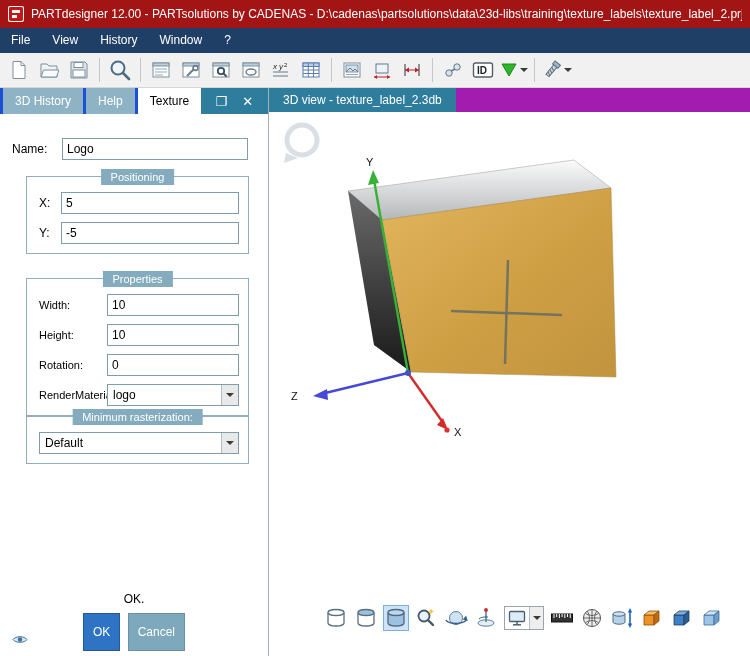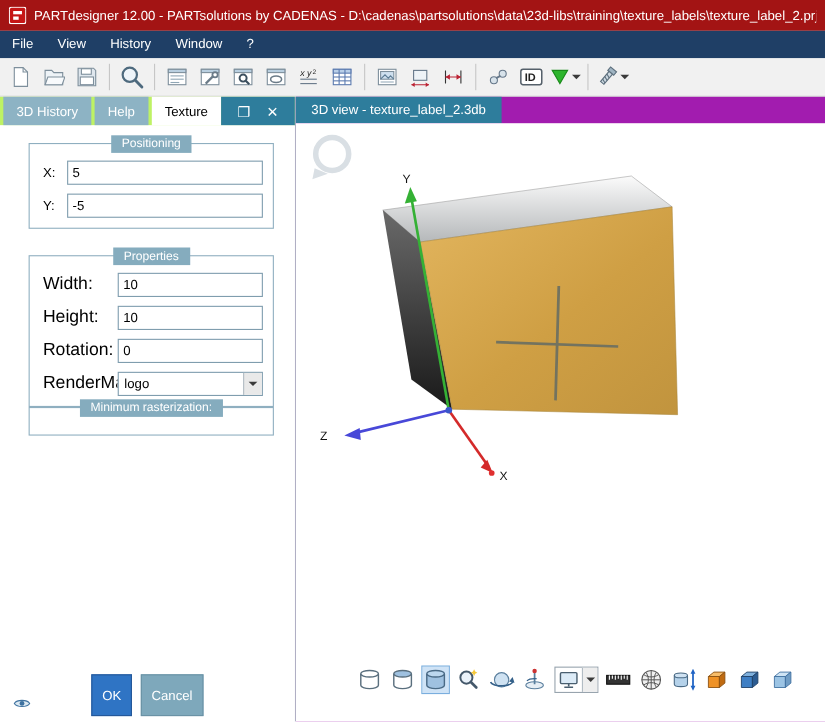--- a/index.html
+++ b/index.html
@@ -19,41 +19,41 @@
   .tbtn { min-width: 28px; height: 28px; display: flex; align-items: center; justify-content: center; border-radius: 3px; cursor: pointer; }
   .tsep { width: 1px; height: 24px; background: #c6c6c6; margin: 0 4px; flex: 0 0 1px; }
   .arr { width: 0; height: 0; border: 4px solid transparent; border-top-color: #3a3a3a; margin-top: 4px; margin-left: 1px; }
 
   
   .main { display: flex; height: 568px; }
   .left-panel { width: 269px; border-right: 1px solid #9fb0ba; position: relative; background: #fff; flex: 0 0 269px; }
   .right-panel { flex: 1; position: relative; background: #a21caf; }
 
   
-  .tabrow { height: 26px; background: #bef264; display: flex; align-items: stretch; }
+  .tabrow { height: 26px; background: #1d4ed8; display: flex; align-items: stretch; }
   .tab { line-height: 26px; padding: 0 12px; color: #fff; background: #8db3c4; margin-left: 3px; cursor: pointer; white-space: nowrap; }
   .tab.active { background: #fff; color: #000; }
   .tab-controls { margin-left: auto; width: 70px; background: #2e7d9c; color: #fff; display: flex; align-items: center; justify-content: space-evenly; }
   .tab-controls span { cursor: pointer; font-size: 13px; line-height: 1; }
 
   .panel-body { position: absolute; top: 26px; left: 0; right: 0; bottom: 0; background: #fff; }
 
   .name-row { display: flex; align-items: center; margin: 24px 20px 0 12px; gap: 6px; }
   .name-row label { flex: 0 0 44px; }
   input.txt { height: 22px; border: 1px solid #7f9dae; padding: 0 4px; font: 12px "Liberation Sans", sans-serif; background: #fff; width: 100%; min-width: 0; }
   input.txt.disabled { background: #f0f0f0; border: 1px solid #979797; color: #555; }
 
   .gbox { position: relative; border: 1px solid #8fafc0; margin: 0 19px 0 26px; padding: 15px 9px 9px 12px; }
   .gbox-title { position: absolute; top: -8px; left: 50%; transform: translateX(-50%); background: #85acbe; color: #fff; font-size: 11px; line-height: 16px; padding: 0 10px; white-space: nowrap; display: flex; align-items: center; gap: 5px; }
   .chk { width: 11px; height: 11px; background: #fff; border: 1px solid #5f6f7a; display: inline-block; cursor: pointer; }
 
   .row { display: flex; align-items: center; margin-bottom: 8px; }
   .row:last-child { margin-bottom: 0; }
   .pos-row label { flex: 0 0 22px; }
-  .prop-row label { flex: 1; font-size: 16px; white-space: nowrap; overflow: hidden; }
+  .prop-row label { flex: 1; font-size: 11px; white-space: nowrap; overflow: hidden; }
   .prop-row .txt, .prop-row .combo { flex: 0 0 132px; width: 132px; }
 
   .gb-positioning { margin-top: 16px; }
   .gb-properties  { margin-top: 24px; }
   .gb-minraster   { }
   .gb-condition   { margin-top: 58px; }
 
   .combo { height: 22px; border: 1px solid #7f9dae; background: #fff; display: flex; align-items: stretch; }
   .combo .cval { flex: 1; padding: 0 5px; line-height: 20px; overflow: hidden; white-space: nowrap; }
   .combo .cbtn { width: 17px; background: #e9e9e9; border-left: 1px solid #b2bcc4; display: flex; align-items: center; justify-content: center; cursor: pointer; }
@@ -246,20 +246,24 @@
         <div class="tab">Help</div>
         <div class="tab active">Texture</div>
         <div class="tab-controls">
           <span>❐</span>
           <span>✕</span>
         </div>
       </div>
 
       <div class="panel-body">
 
+        <div class="name-row">
+          <label>Name:</label>
+          <input class="txt" type="text" value="Logo" style="">
+        </div>
 
         <div class="gbox gb-positioning">
           <div class="gbox-title">Positioning</div>
           <div class="row pos-row">
             <label>X:</label>
             <input class="txt" type="text" value="5" style="">
           </div>
           <div class="row pos-row">
             <label>Y:</label>
             <input class="txt" type="text" value="-5" style="">
@@ -286,24 +290,33 @@
               <span class="cval">logo</span>
               <span class="cbtn">
                   <span class="arr"></span>
                 </span>
             </div>
           </div>
         </div>
 
         <div class="gbox gb-minraster">
           <div class="gbox-title">Minimum rasterization:</div>
+          <div class="row">
+            <div class="combo" style="flex:1">
+              <span class="cval">Default</span>
+              <span class="cbtn">
+                  <span class="arr"></span>
+                </span>
+            </div>
+          </div>
         </div>
 
 
         <div class="panel-bottom">
+          <div class="status-text">OK.</div>
           <button class="btn btn-ok">OK</button>
           <button class="btn btn-cancel">Cancel</button>
         </div>
 
         <div class="eye-wrap">
           <svg width="16" height="11" viewBox="0 0 16 11">
               <path d="M1 5.5C3.5 1.8 12.5 1.8 15 5.5 12.5 9.2 3.5 9.2 1 5.5z" fill="#dce9f2" stroke="#3f72a0"></path>
               <circle cx="8" cy="5.5" r="2.2" fill="#3f72a0"></circle>
             </svg>
         </div>

